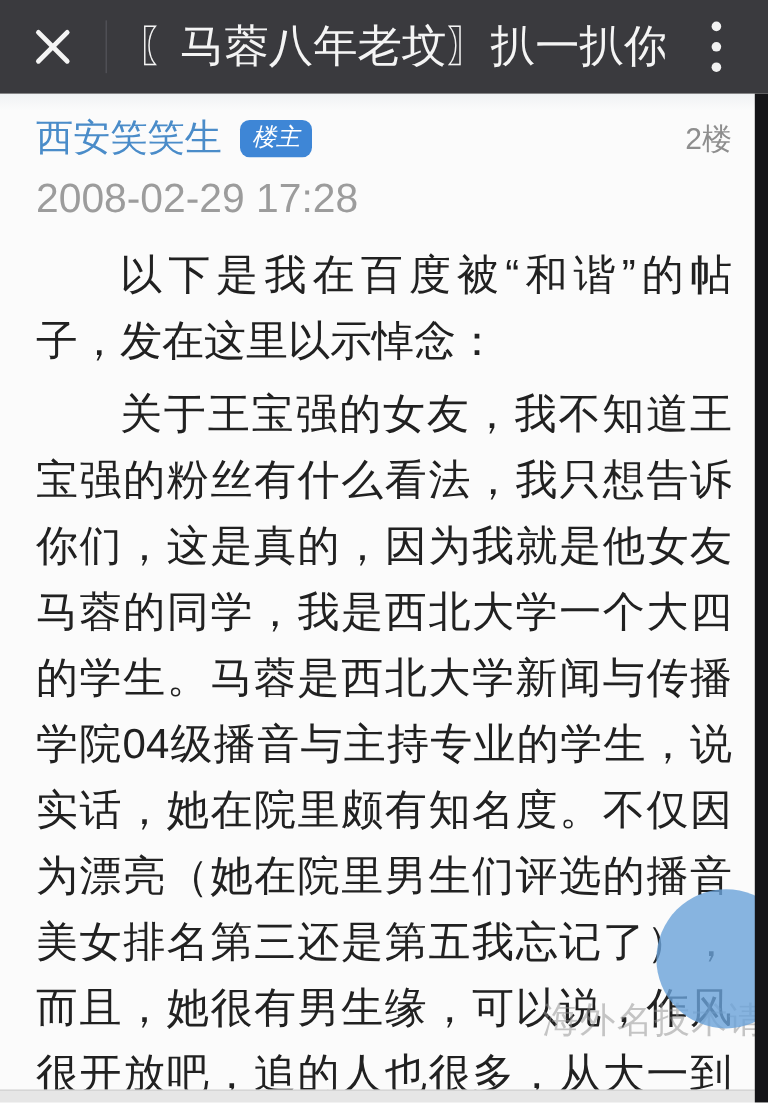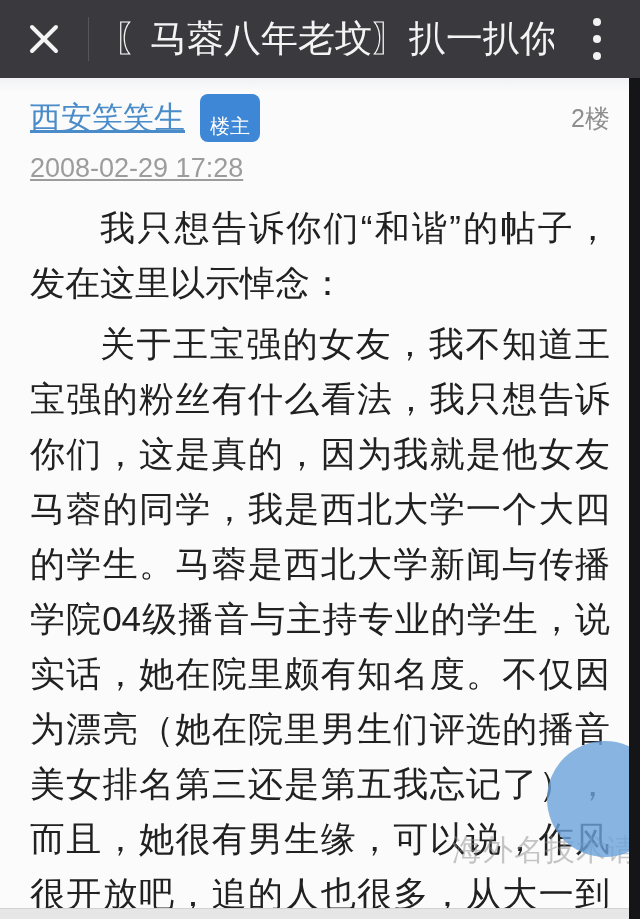--- a/index.html
+++ b/index.html
@@ -60,42 +60,41 @@
     padding: 0;
     background: linear-gradient(#f0f2f4, #fbfbfb 14px);
   }
   .post { padding: 16px 30px 0 30px; }
 
   .meta-row { display: flex; align-items: center; }
   .username {
     font-size: 31px;
     color: #4a8cc9;
     cursor: pointer;
-    text-decoration: underline;
   }
   .badge {
     margin-left: 15px;
     font-size: 20px;
     line-height: 1;
     color: #ffffff;
     background: #3e86d6;
     border-radius: 8px;
-    padding: 22px 10px 6px;
+    padding: 5px 10px 6px;
+    font-style: italic;
   }
   .floor {
     margin-left: auto;
     font-size: 25px;
     color: #8e8e8e;
     text-align: right;
   }
   .timestamp {
     margin-top: 11px;
-    font-size: 27px;
+    font-size: 34px;
     color: #9c9c9c;
-    text-decoration: underline;
   }
   .post-body {
     margin-top: 16px;
     font-size: 35px;
     line-height: 55px;
     color: #212121;
     text-align: justify;
   }
   .post-body p { margin: 0 0 6px 0; text-indent: 2em; }
 
@@ -160,21 +159,21 @@
 
   <main class="content">
     <div class="post">
       <div class="meta-row">
         <span class="username">西安笑笑生</span>
         <span class="badge">楼主</span>
         <span class="floor">2楼</span>
       </div>
       <div class="timestamp">2008-02-29 17:28</div>
       <article class="post-body">
-        <p>我只想告诉你们“和谐”的帖子，发在这里以示悼念：</p>
+        <p>以下是我在百度被“和谐”的帖子，发在这里以示悼念：</p>
         <p>关于王宝强的女友，我不知道王宝强的粉丝有什么看法，我只想告诉你们，这是真的，因为我就是他女友马蓉的同学，我是西北大学一个大四的学生。马蓉是西北大学新闻与传播学院04级播音与主持专业的学生，说实话，她在院里颇有知名度。不仅因为漂亮（她在院里男生们评选的播音美女排名第三还是第五我忘记了），而且，她很有男生缘，可以说，作风很开放吧，追的人也很多，从大一到她认识王宝强，换过5个男朋友。我们现在才知道她频频换男友的原因，原来她一直不</p>
       </article>
     </div>
   </main>
 
   <div class="watermark">海外名技术请</div>
 
   <button class="floating-circle"></button>
 
   <div class="right-strip"></div>

